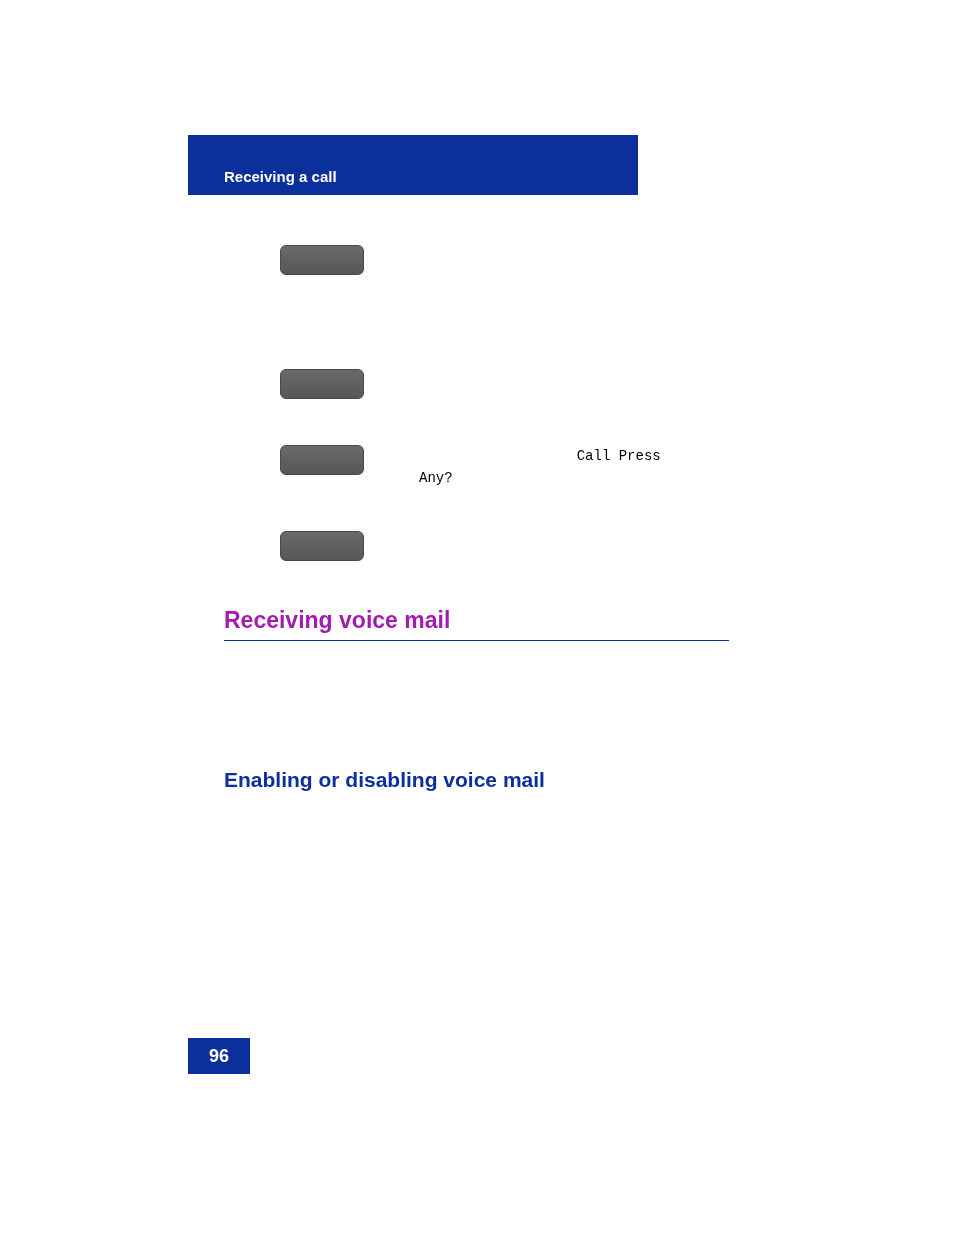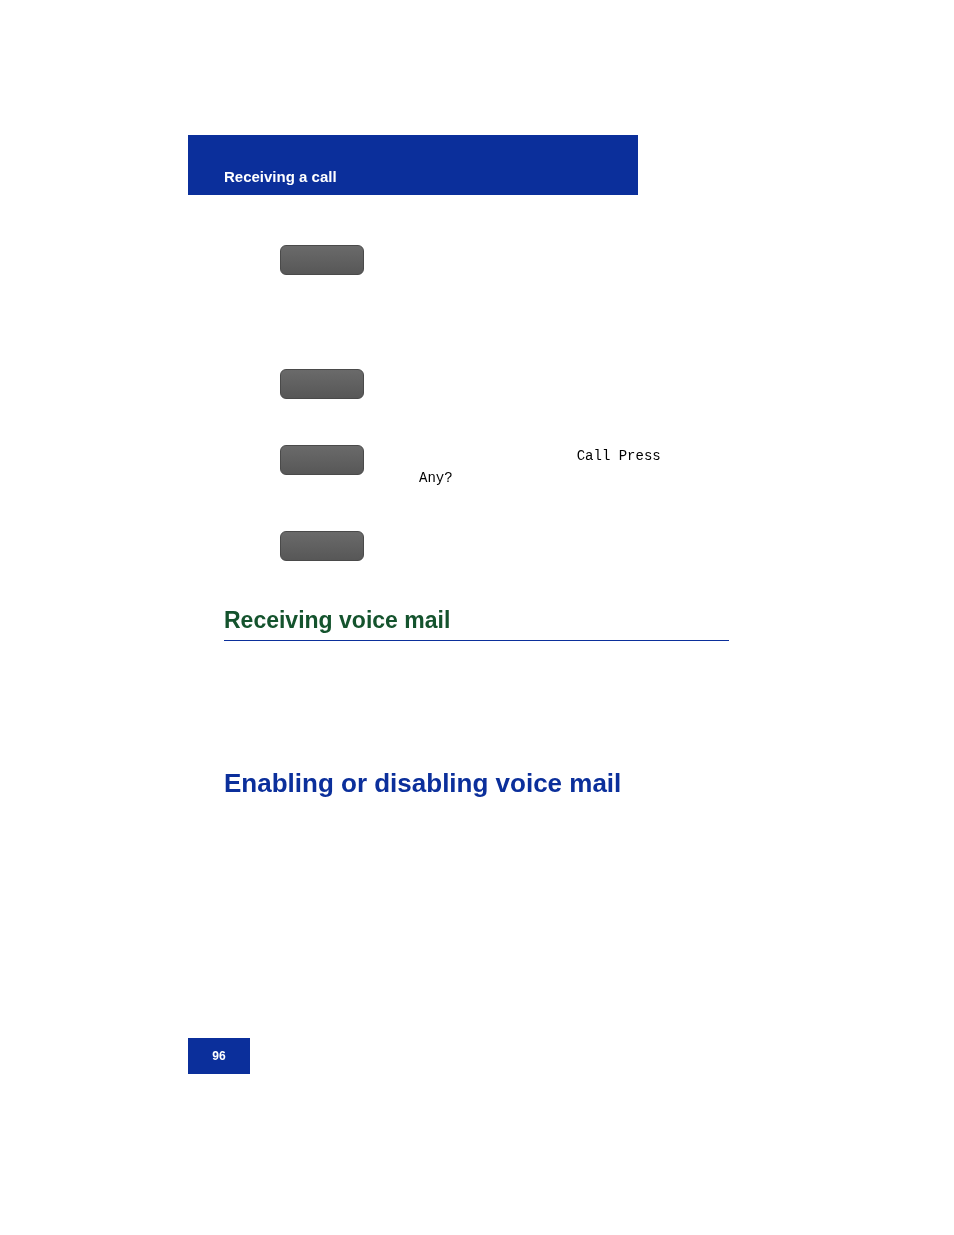--- a/index.html
+++ b/index.html
@@ -61,40 +61,40 @@
     .step-text-col {
       flex: 1;
       font-size: 14px;
       line-height: 1.5;
       color: #000000;
     }
     .mono {
       font-family: "Courier New", Courier, monospace;
     }
     .section-title {
-      color: #14532d;
+      color: #a21caf;
       font-size: 23px;
       font-weight: bold;
       margin-top: 46px;
       margin-left: 36px;
       padding-bottom: 6px;
       border-bottom: 1px solid #0b2f9b;
       width: 505px;
     }
     .section-body {
       margin-left: 36px;
       margin-top: 18px;
       font-size: 14px;
       line-height: 1.6;
       width: 505px;
       color: #ffffff;
     }
     .subsection-title {
       color: #0b2f9b;
-      font-size: 26px;
+      font-size: 21px;
       font-weight: bold;
       margin-top: 42px;
       margin-left: 36px;
     }
     .subsection-body {
       margin-left: 36px;
       margin-top: 14px;
       font-size: 14px;
       line-height: 1.6;
       width: 505px;
@@ -102,21 +102,21 @@
     }
     .page-number-box {
       position: absolute;
       left: 188px;
       top: 1038px;
       width: 62px;
       height: 36px;
       background: #0b2f9b;
       color: #ffffff;
       font-weight: bold;
-      font-size: 12px;
+      font-size: 18px;
       text-align: center;
       line-height: 36px;
     }
     .hidden-text {
       color: #ffffff;
     }
   </style>
 </head>
 <body>
 

